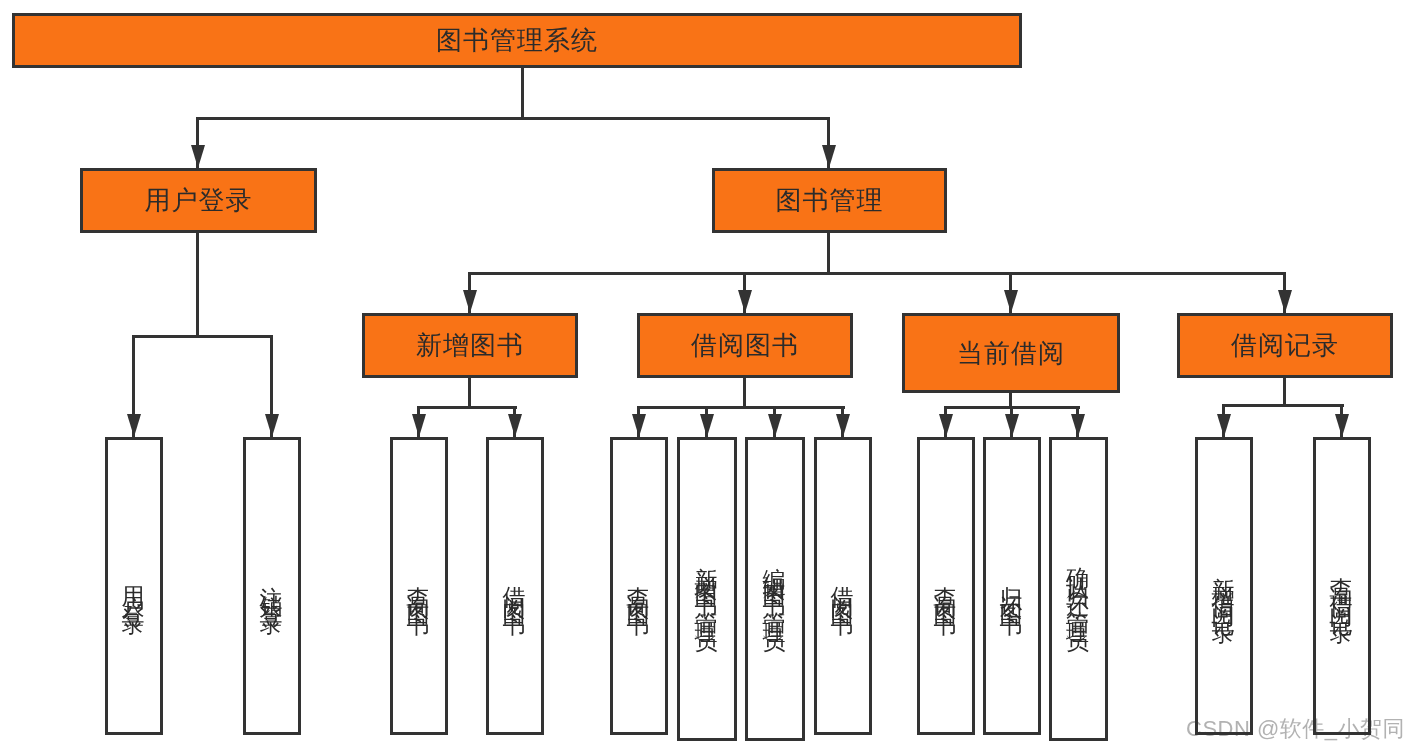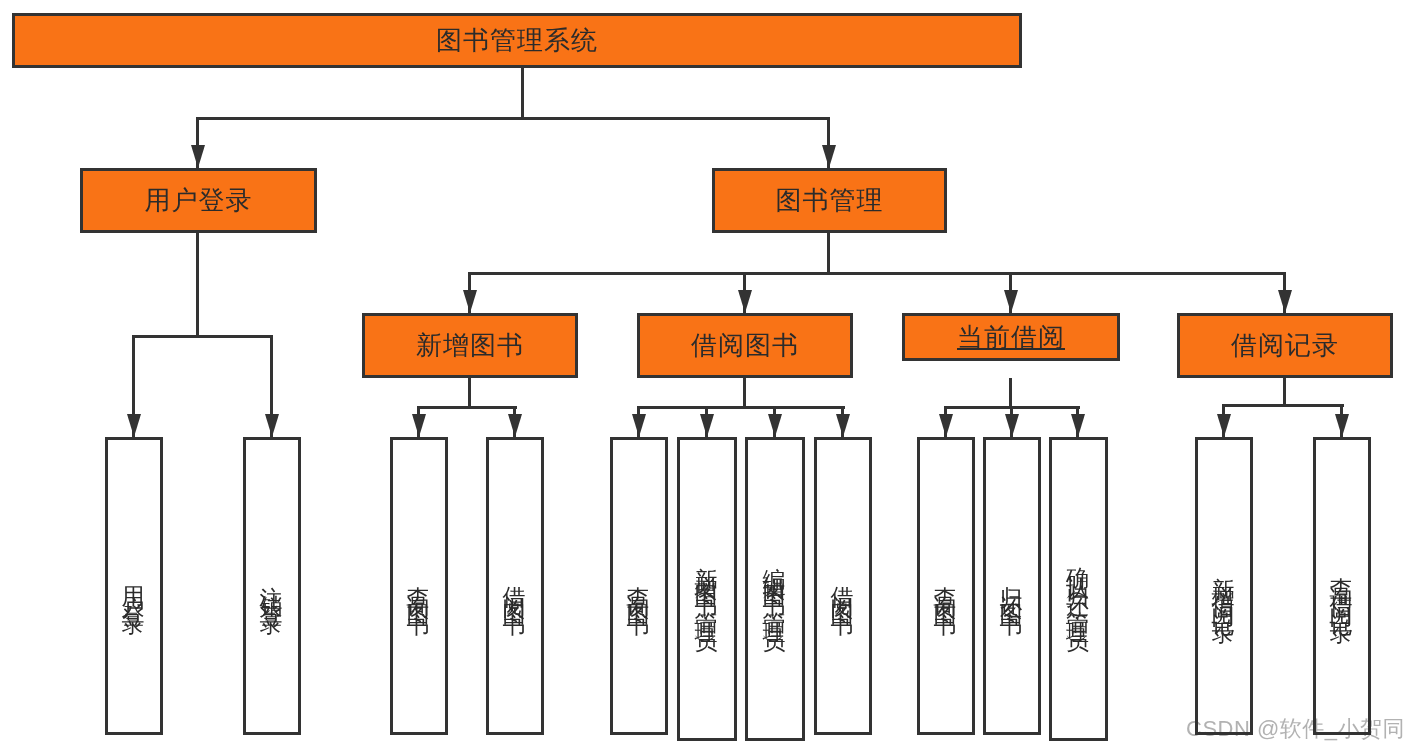--- a/index.html
+++ b/index.html
@@ -122,21 +122,21 @@
   <div class="hbox" style="left:712px;top:168px;width:235px;height:65px;">
     <span>图书管理</span>
   </div>
 
   <div class="hbox" style="left:362px;top:313px;width:216px;height:65px;">
     <span>新增图书</span>
   </div>
   <div class="hbox" style="left:637px;top:313px;width:216px;height:65px;">
     <span>借阅图书</span>
   </div>
-  <div class="hbox" style="left:902px;top:313px;width:218px;height:48px;text-decoration:underline;">
+  <div class="hbox" style="left:902px;top:313px;width:218px;height:80px;">
     <span>当前借阅</span>
   </div>
   <div class="hbox" style="left:1177px;top:313px;width:216px;height:65px;">
     <span>借阅记录</span>
   </div>
 
   <div class="vbox" style="left:105px;top:437px;width:58px;height:298px;">
     <span class="vtext">用户登录</span>
   </div>
   <div class="vbox" style="left:243px;top:437px;width:58px;height:298px;">

